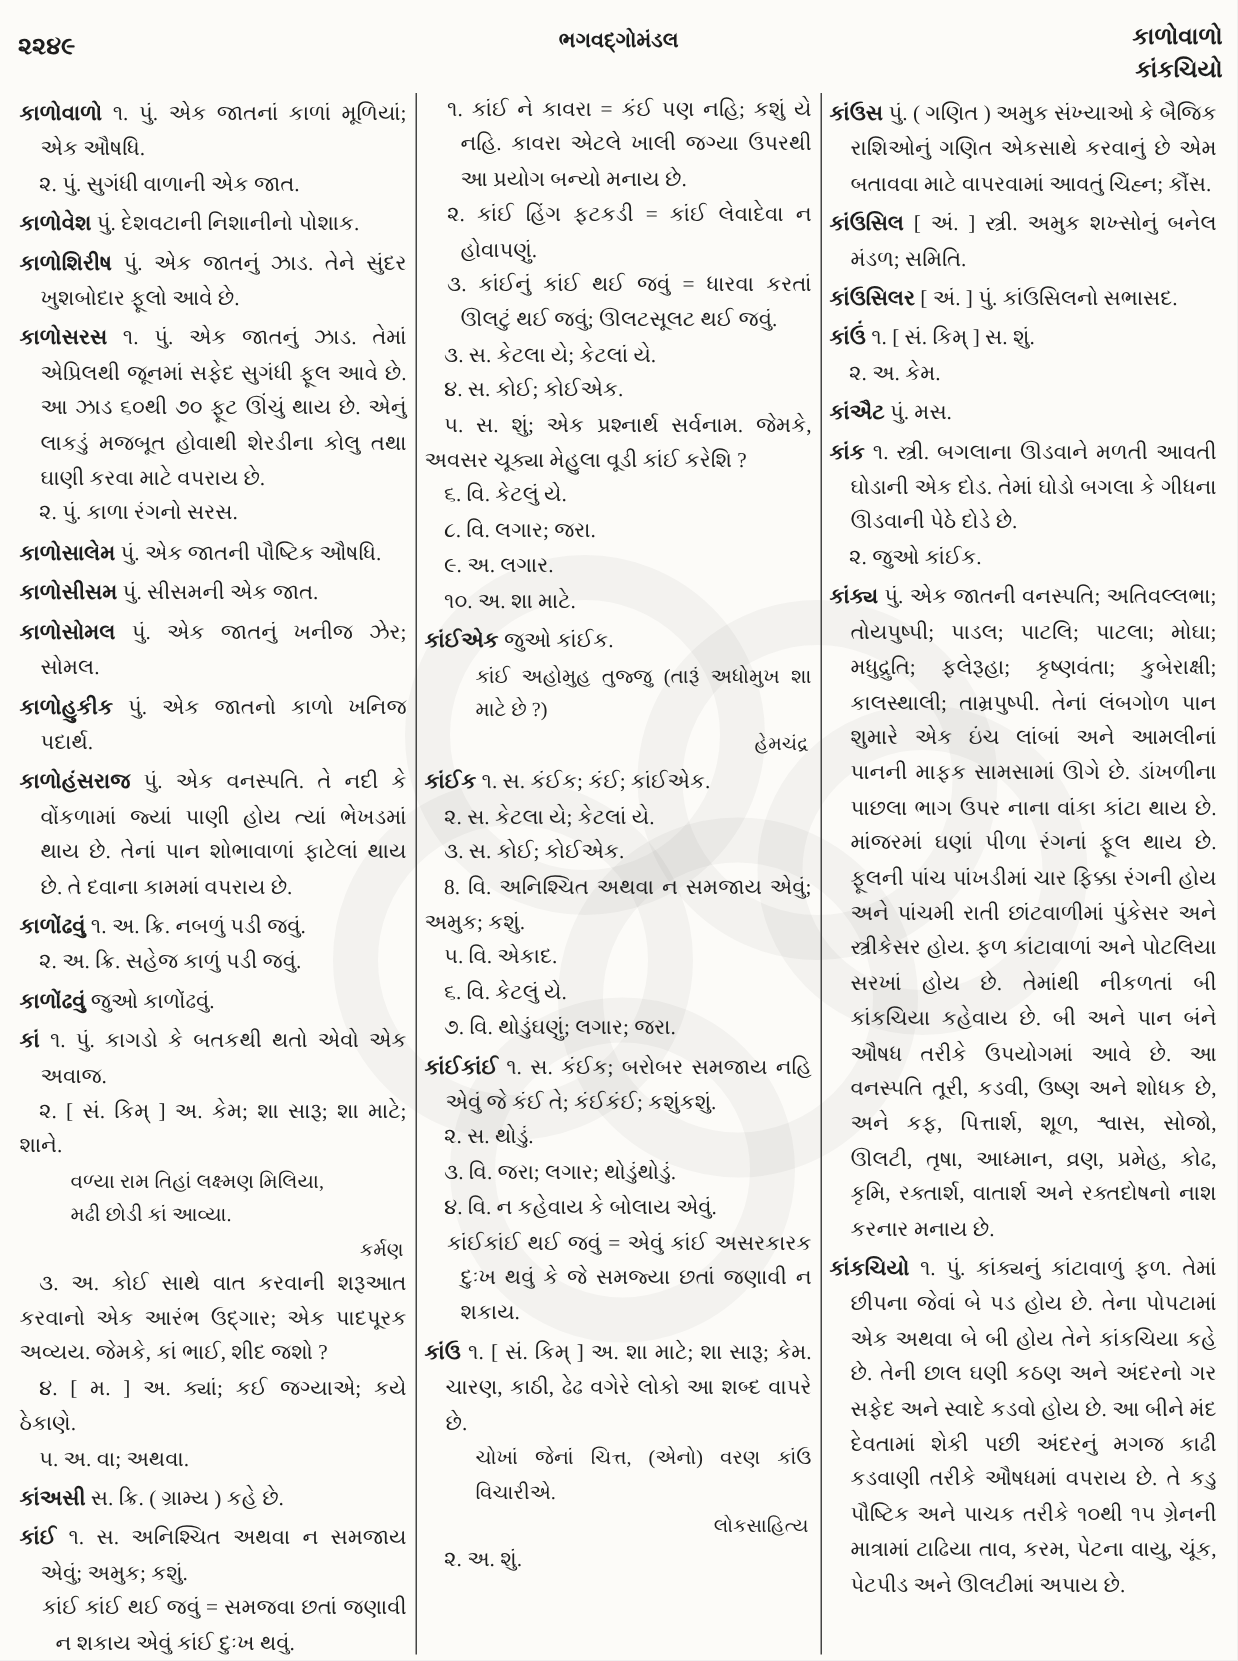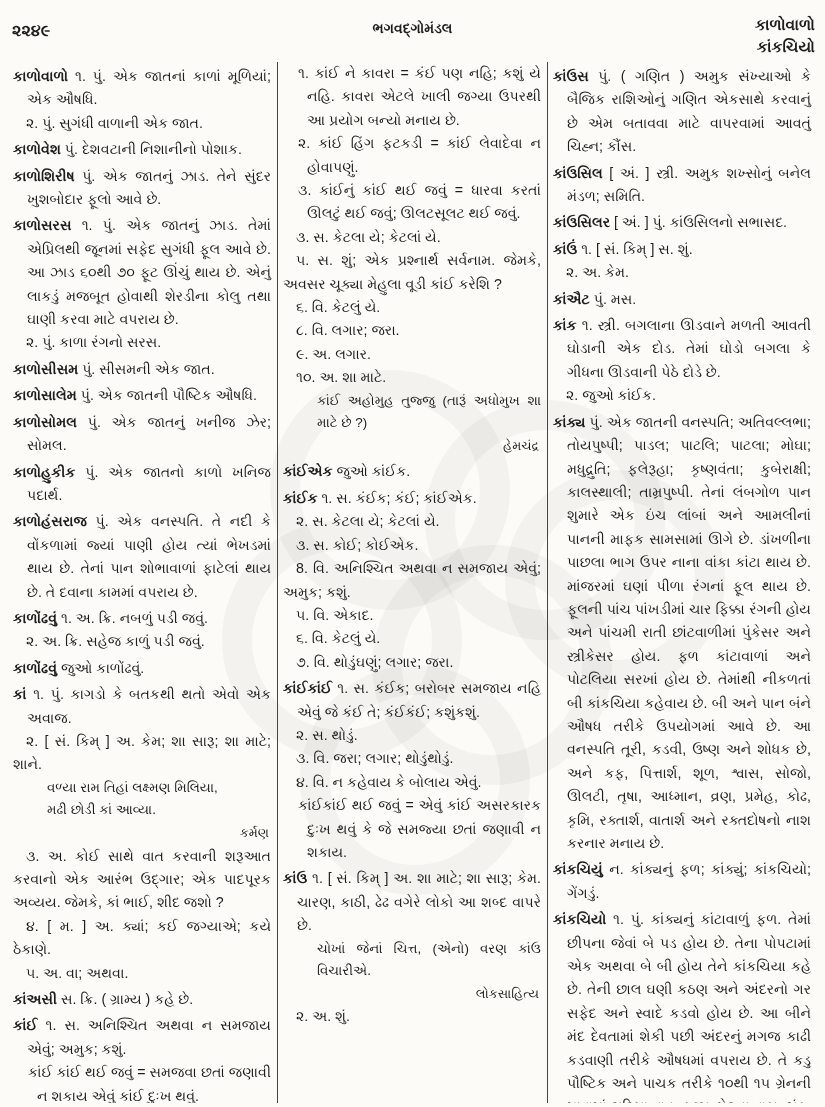--- a/index.html
+++ b/index.html
@@ -2,21 +2,21 @@
 <html lang="gu" style="--paper: #fcfbf8; --ink: #1e1e1e; --divider: #454545;"><head>
 <meta charset="utf-8">
 <style>
   :root{
     --paper:#fcfbf8; --ink:#1e1e1e; --divider:#454545; --wm:rgba(70,70,70,0.05);
   }
   html,body{margin:0;padding:0;background:#e8e8e8;}
   .page{
     position:relative; width:825px; height:1107px; margin:0 auto;
     background:var(--paper); color:var(--ink); overflow:hidden;
-    font-family:Liberation Sans, sans-serif;
+    font-family:Liberation Serif, serif;
   }
   
   .hdr{position:absolute; top:14px; left:0; width:100%; height:48px;}
   .pageno{position:absolute; left:12px; top:8px; font-size:16px; font-weight:bold;}
   .booktitle{position:absolute; left:0; right:0; top:6px; text-align:center; font-size:14px; font-weight:bold;}
   .guides{position:absolute; right:10px; top:0; text-align:right; font-size:15.5px; font-weight:bold; line-height:22px;}
   
   .wm{position:absolute; inset:0; pointer-events:none;}
   .ring{position:absolute; border:30px solid var(--wm); border-radius:50%;}
   
@@ -55,22 +55,22 @@
   </header>
 
   <main class="columns">
     <section class="col" id="col-0">
         <p class="blk entry"><b class="head">કાળોવાળો</b> <span>૧. પું. એક જાતનાં કાળાં મૂળિયાં; એક ઔષધિ.</span></p>
         <p class="blk sense"><span>૨. પું. સુગંધી વાળાની એક જાત.</span></p>
         <p class="blk entry"><b class="head">કાળોવેશ</b> <span>પું. દેશવટાની નિશાનીનો પોશાક.</span></p>
         <p class="blk entry"><b class="head">કાળોશિરીષ</b> <span>પું. એક જાતનું ઝાડ. તેને સુંદર ખુશબોદાર ફૂલો આવે છે.</span></p>
         <p class="blk entry"><b class="head">કાળોસરસ</b> <span>૧. પું. એક જાતનું ઝાડ. તેમાં એપ્રિલથી જૂનમાં સફેદ સુગંધી ફૂલ આવે છે. આ ઝાડ ૬૦થી ૭૦ ફૂટ ઊંચું થાય છે. એનું લાકડું મજબૂત હોવાથી શેરડીના કોલુ તથા ઘાણી કરવા માટે વપરાય છે.</span></p>
         <p class="blk sense"><span>૨. પું. કાળા રંગનો સરસ.</span></p>
+        <p class="blk entry"><b class="head">કાળોસાલેમ</b> <span>પું. એક જાતની પૌષ્ટિક ઔષધિ.</span></p>
         <p class="blk entry"><b class="head">કાળોસીસમ</b> <span>પું. સીસમની એક જાત.</span></p>
-        <p class="blk entry"><b class="head">કાળોસાલેમ</b> <span>પું. એક જાતની પૌષ્ટિક ઔષધિ.</span></p>
         <p class="blk entry"><b class="head">કાળોસોમલ</b> <span>પું. એક જાતનું ખનીજ ઝેર; સોમલ.</span></p>
         <p class="blk entry"><b class="head">કાળોહુકીક</b> <span>પું. એક જાતનો કાળો ખનિજ પદાર્થ.</span></p>
         <p class="blk entry"><b class="head">કાળોહંસરાજ</b> <span>પું. એક વનસ્પતિ. તે નદી કે વોંકળામાં જ્યાં પાણી હોય ત્યાં ભેખડમાં થાય છે. તેનાં પાન શોભાવાળાં ફાટેલાં થાય છે. તે દવાના કામમાં વપરાય છે.</span></p>
         <p class="blk entry"><b class="head">કાળોંઢવું</b> <span>૧. અ. ક્રિ. નબળું પડી જવું.</span></p>
         <p class="blk sense"><span>૨. અ. ક્રિ. સહેજ કાળું પડી જવું.</span></p>
         <p class="blk entry"><b class="head">કાળોંઢવું</b> <span>જુઓ કાળોંઢવું.</span></p>
         <p class="blk entry"><b class="head">કાં</b> <span>૧. પું. કાગડો કે બતકથી થતો એવો એક અવાજ.</span></p>
         <p class="blk sense"><span>૨. [ સં. કિમ્ ] અ. કેમ; શા સારૂ; શા માટે; શાને.</span></p>
         <p class="blk verse"><span>વળ્યા રામ તિહાં લક્ષ્મણ મિલિયા,</span><br><span>મઢી છોડી કાં આવ્યા.</span><span class="attrib">કર્મણ</span></p>
         <p class="blk sense"><span>૩. અ. કોઈ સાથે વાત કરવાની શરૂઆત કરવાનો એક આરંભ ઉદ્ગાર; એક પાદપૂરક અવ્યય. જેમકે, કાં ભાઈ, શીદ જશો ?</span></p>
@@ -78,27 +78,28 @@
         <p class="blk sense"><span>૫. અ. વા; અથવા.</span></p>
         <p class="blk entry"><b class="head">કાંઅસી</b> <span>સ. ક્રિ. ( ગ્રામ્ય ) કહે છે.</span></p>
         <p class="blk entry"><b class="head">કાંઈ</b> <span>૧. સ. અનિશ્ચિત અથવા ન સમજાય એવું; અમુક; કશું.</span></p>
         <p class="blk idiom"><span>કાંઈ કાંઈ થઈ જવું = સમજવા છતાં જણાવી ન શકાય એવું કાંઈ દુઃખ થવું.</span></p>
       </section>
     <section class="col" id="col-1">
         <p class="blk idiom"><span>૧. કાંઈ ને કાવરા = કંઈ પણ નહિ; કશું યે નહિ. કાવરા એટલે ખાલી જગ્યા ઉપરથી આ પ્રયોગ બન્યો મનાય છે.</span></p>
         <p class="blk idiom"><span>૨. કાંઈ હિંગ ફટકડી = કાંઈ લેવાદેવા ન હોવાપણું.</span></p>
         <p class="blk idiom"><span>૩. કાંઈનું કાંઈ થઈ જવું = ધારવા કરતાં ઊલટું થઈ જવું; ઊલટસૂલટ થઈ જવું.</span></p>
         <p class="blk sense"><span>૩. સ. કેટલા યે; કેટલાં યે.</span></p>
+        <p class="blk sense"><span>૪. સ. કોઈ; કોઈએક.</span></p>
         <p class="blk sense"><span>૫. સ. શું; એક પ્રશ્નાર્થ સર્વનામ. જેમકે, અવસર ચૂક્યા મેહુલા વૂડી કાંઈ કરેશિ ?</span></p>
         <p class="blk sense"><span>૬. વિ. કેટલું યે.</span></p>
         <p class="blk sense"><span>૮. વિ. લગાર; જરા.</span></p>
         <p class="blk sense"><span>૯. અ. લગાર.</span></p>
         <p class="blk sense"><span>૧૦. અ. શા માટે.</span></p>
+        <p class="blk entry"><b class="head">કાંઈએક</b> <span>જુઓ કાંઈક.</span></p>
         <p class="blk verse"><span>કાંઈ અહોમુહ તુજ્જુ (તારૂં અધોમુખ શા માટે છે ?)</span><span class="attrib">હેમચંદ્ર</span></p>
-        <p class="blk entry"><b class="head">કાંઈએક</b> <span>જુઓ કાંઈક.</span></p>
         <p class="blk entry"><b class="head">કાંઈક</b> <span>૧. સ. કંઈક; કંઈ; કાંઈએક.</span></p>
         <p class="blk sense"><span>૨. સ. કેટલા યે; કેટલાં યે.</span></p>
         <p class="blk sense"><span>૩. સ. કોઈ; કોઈએક.</span></p>
         <p class="blk sense"><span>8. વિ. અનિશ્ચિત અથવા ન સમજાય એવું; અમુક; કશું.</span></p>
         <p class="blk sense"><span>૫. વિ. એકાદ.</span></p>
         <p class="blk sense"><span>૬. વિ. કેટલું યે.</span></p>
         <p class="blk sense"><span>૭. વિ. થોડુંઘણું; લગાર; જરા.</span></p>
         <p class="blk entry"><b class="head">કાંઈકાંઈ</b> <span>૧. સ. કંઈક; બરોબર સમજાય નહિ એવું જે કંઈ તે; કંઈકંઈ; કશુંકશું.</span></p>
         <p class="blk sense"><span>૨. સ. થોડું.</span></p>
         <p class="blk sense"><span>૩. વિ. જરા; લગાર; થોડુંથોડું.</span></p>
@@ -111,18 +112,17 @@
     <section class="col" id="col-2">
         <p class="blk entry"><b class="head">કાંઉસ</b> <span>પું. ( ગણિત ) અમુક સંખ્યાઓ કે બૈજિક રાશિઓનું ગણિત એકસાથે કરવાનું છે એમ બતાવવા માટે વાપરવામાં આવતું ચિહ્ન; કૌંસ.</span></p>
         <p class="blk entry"><b class="head">કાંઉસિલ</b> <span>[ અં. ] સ્ત્રી. અમુક શખ્સોનું બનેલ મંડળ; સમિતિ.</span></p>
         <p class="blk entry"><b class="head">કાંઉસિલર</b> <span>[ અં. ] પું. કાંઉસિલનો સભાસદ.</span></p>
         <p class="blk entry"><b class="head">કાંઉં</b> <span>૧. [ સં. કિમ્ ] સ. શું.</span></p>
         <p class="blk sense"><span>૨. અ. કેમ.</span></p>
         <p class="blk entry"><b class="head">કાંઐટ</b> <span>પું. મસ.</span></p>
         <p class="blk entry"><b class="head">કાંક</b> <span>૧. સ્ત્રી. બગલાના ઊડવાને મળતી આવતી ઘોડાની એક દોડ. તેમાં ઘોડો બગલા કે ગીધના ઊડવાની પેઠે દોડે છે.</span></p>
         <p class="blk sense"><span>૨. જુઓ કાંઈક.</span></p>
         <p class="blk entry"><b class="head">કાંક્ય</b> <span>પું. એક જાતની વનસ્પતિ; અતિવલ્લભા; તોયપુષ્પી; પાડલ; પાટલિ; પાટલા; મોઘા; મધુદ્રુતિ; ફલેરૂહા; કૃષ્ણવંતા; કુબેરાક્ષી; કાલસ્થાલી; તામ્રપુષ્પી. તેનાં લંબગોળ પાન શુમારે એક ઇંચ લાંબાં અને આમલીનાં પાનની માફક સામસામાં ઊગે છે. ડાંખળીના પાછલા ભાગ ઉપર નાના વાંકા કાંટા થાય છે. માંજરમાં ઘણાં પીળા રંગનાં ફૂલ થાય છે. ફૂલની પાંચ પાંખડીમાં ચાર ફિક્કા રંગની હોય અને પાંચમી રાતી છાંટવાળીમાં પુંકેસર અને સ્ત્રીકેસર હોય. ફળ કાંટાવાળાં અને પોટલિયા સરખાં હોય છે. તેમાંથી નીકળતાં બી કાંકચિયા કહેવાય છે. બી અને પાન બંને ઔષધ તરીકે ઉપયોગમાં આવે છે. આ વનસ્પતિ તૂરી, કડવી, ઉષ્ણ અને શોધક છે, અને કફ, પિત્તાર્શ, શૂળ, શ્વાસ, સોજો, ઊલટી, તૃષા, આધ્માન, વ્રણ, પ્રમેહ, કોઢ, કૃમિ, રક્તાર્શ, વાતાર્શ અને રક્તદોષનો નાશ કરનાર મનાય છે.</span></p>
-        <p class="blk entry"><b class="head">કાંકચિયું</b> <span>ન. કાંક્યનું ફળ; કાંક્યું; કાંકચિયો; ગેંગડું.</span></p>
         <p class="blk entry"><b class="head">કાંકચિયો</b> <span>૧. પું. કાંક્યનું કાંટાવાળું ફળ. તેમાં છીપના જેવાં બે પડ હોય છે. તેના પોપટામાં એક અથવા બે બી હોય તેને કાંકચિયા કહે છે. તેની છાલ ઘણી કઠણ અને અંદરનો ગર સફેદ અને સ્વાદે કડવો હોય છે. આ બીને મંદ દેવતામાં શેકી પછી અંદરનું મગજ કાઢી કડવાણી તરીકે ઔષધમાં વપરાય છે. તે કડુ પૌષ્ટિક અને પાચક તરીકે ૧૦થી ૧૫ ગ્રેનની માત્રામાં ટાઢિયા તાવ, કરમ, પેટના વાયુ, ચૂંક, પેટપીડ અને ઊલટીમાં અપાય છે.</span></p>
       </section>
   </main>
 
 </div>
 
 </body></html>

